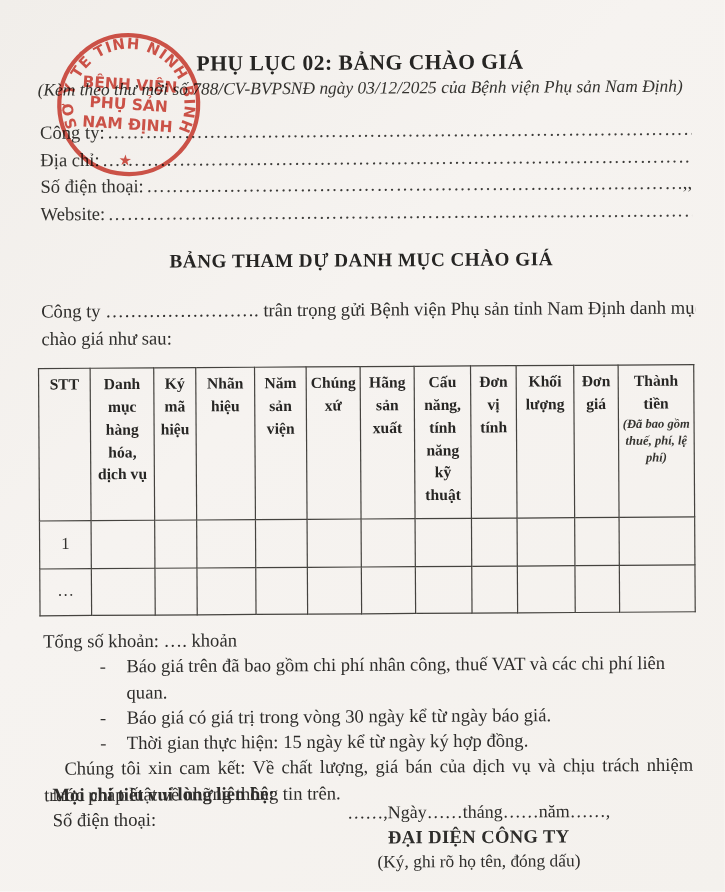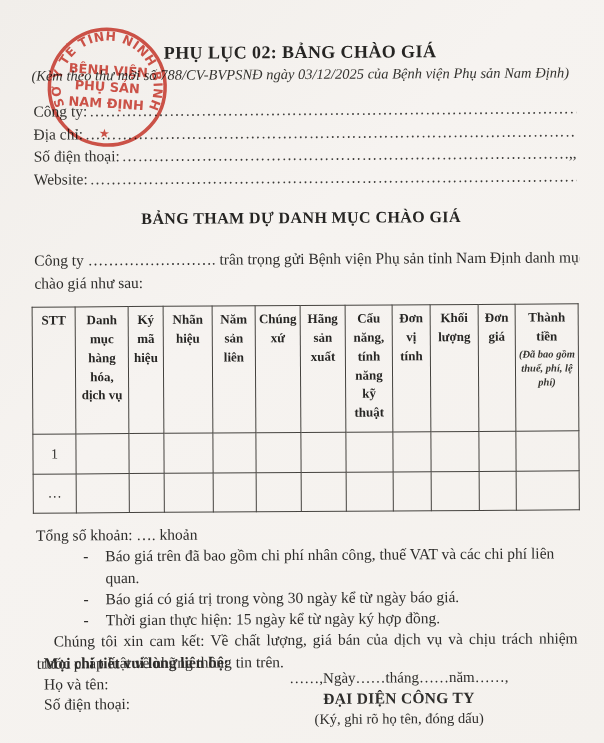--- a/index.html
+++ b/index.html
@@ -114,21 +114,21 @@
         <col style="width:48px">
         <col style="width:37px">
         <col style="width:63px">
     </colgroup>
     <thead>
       <tr>
         <th>STT</th>
         <th>Danh mục hàng hóa, dịch vụ</th>
         <th>Ký mã hiệu</th>
         <th>Nhãn hiệu</th>
-        <th>Năm sản liên</th>
+        <th>Năm sản viện</th>
         <th>Chúng xứ</th>
         <th>Hãng sản xuất</th>
         <th>Cấu năng, tính năng kỹ thuật</th>
         <th>Đơn vị tính</th>
         <th>Khối lượng</th>
         <th>Đơn giá</th>
         <th>
           <div>Thành tiền</div>
           <div class="th-note">(Đã bao gồm thuế, phí, lệ phí)</div>
         </th>
@@ -178,21 +178,20 @@
     </div>
     <div class="note-row">
       <span class="dash">-</span>
       <span>Thời gian thực hiện: 15 ngày kể từ ngày ký hợp đồng.</span>
     </div>
     <p class="commitment">Chúng tôi xin cam kết: Về chất lượng, giá bán của dịch vụ và chịu trách nhiệm trước pháp luật về những thông tin trên.</p>
   </div>
 
   <div class="footer-left">
     <div class="bold">Mọi chi tiết vui lòng liên hệ:</div>
-    <div>Họ và tên:</div>
     <div>Số điện thoại:</div>
   </div>
 
   <div class="footer-right">
     <div>……,Ngày……tháng……năm……,</div>
     <div class="rep">ĐẠI DIỆN CÔNG TY</div>
     <div class="sign">(Ký, ghi rõ họ tên, đóng dấu)</div>
   </div>
 
   <svg class="seal" viewBox="0 0 120 120">

